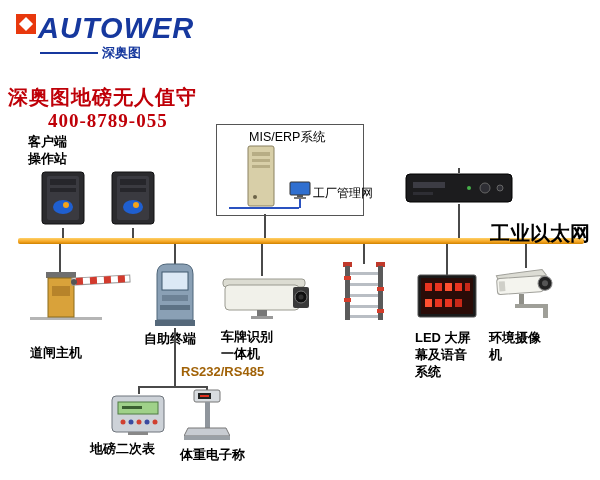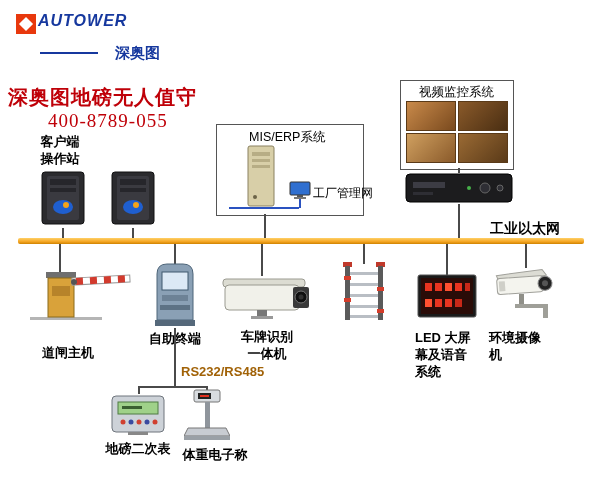--- a/index.html
+++ b/index.html
@@ -1,35 +1,35 @@
 <!DOCTYPE html>
 <html style="--brand: #16389e; --accent: #e8380d; --alert: #bf0008; --bus: #f5a623;"><head>
 <meta charset="utf-8">
 <style>
   html,body{margin:0;padding:0;background:#fff;}
   .stage{position:relative;width:600px;height:480px;background:#fff;overflow:hidden;
          font-family:"Liberation Sans",sans-serif;}
   
-  .brand{position:absolute;left:38px;top:12px;font-size:16px;font-weight:bold;font-style:italic;
+  .brand{position:absolute;left:38px;top:12px;font-size:29px;font-weight:bold;font-style:italic;
          color:var(--brand,#16389e);letter-spacing:1px;}
   .logo-square{position:absolute;left:16px;top:14px;width:20px;height:20px;background:var(--accent,#e8380d);}
   .logo-square::after{content:"";position:absolute;left:5px;top:5px;width:10px;height:10px;
          background:#fff;transform:rotate(45deg);}
   .logo-rule{position:absolute;left:40px;top:52px;width:58px;height:2px;background:var(--brand,#16389e);}
-  .logo-sub{position:absolute;left:102px;top:44px;font-size:15px;font-weight:bold;color:var(--brand,#16389e);margin-left:13px;}
+  .logo-sub{position:absolute;left:102px;top:44px;font-size:13px;font-weight:bold;color:var(--brand,#16389e);}
   .headline{position:absolute;left:8px;top:84px;font-size:20px;font-weight:bold;letter-spacing:1px;
          color:var(--alert,#bf0008);font-family:"Liberation Serif",serif;}
-  .phone{position:absolute;left:48px;top:110px;font-size:19px;font-weight:normal;
+  .phone{position:absolute;left:48px;top:110px;font-size:19px;font-weight:bold;
          color:var(--alert,#bf0008);font-family:"Liberation Serif",serif;letter-spacing:1px;}
   .lbl{position:absolute;color:#000;font-size:13px;font-weight:bold;line-height:1.3;
-       white-space:pre-line;text-align:center;}
+       white-space:pre-line;text-align:left;}
   .lbl.left{text-align:left;}
   .boxtitle{position:absolute;font-size:12.5px;color:#000;white-space:nowrap;}
   .netlbl{position:absolute;font-size:12px;color:#000;white-space:nowrap;}
-  .buslbl{position:absolute;left:490px;top:220px;font-size:14px;font-weight:bold;color:#000;}
+  .buslbl{position:absolute;left:490px;top:220px;font-size:20px;font-weight:bold;color:#000;}
   .seriallbl{position:absolute;left:181px;top:364px;font-size:13px;font-weight:bold;color:#a16207;}
   
   .ln{position:absolute;background:#4a4a4a;}
   .ln.blue{background:#2a52c0;}
   .bus{position:absolute;left:18px;top:238px;width:566px;height:6px;border-radius:2px;
        background:linear-gradient(180deg,#ffd067,var(--bus,#f5a623) 60%,#cf8200);}
   
   .sysbox{position:absolute;background:#fff;border:1px solid #555;}
   .grid{position:absolute;left:5px;top:20px;width:102px;height:62px;display:grid;
         grid-template-columns:1fr 1fr;grid-template-rows:1fr 1fr;gap:2px;}
@@ -96,29 +96,20 @@
         <rect x="8" y="14" width="6" height="2" fill="#555"></rect>
         <rect x="5" y="16" width="12" height="2" fill="#777"></rect>
       </svg>
     </div>
     <div class="netlbl" style="left:96px;top:60px;">工厂管理网</div>
     <div class="ln blue" style="left:12px;top:82px;width:70px;height:2px;"></div>
     <div class="ln blue" style="left:82px;top:74px;width:2px;height:9px;"></div>
   </div>
   <div class="ln" style="left:264px;top:214px;width:2px;height:24px;"></div>
 
-  <div class="sysbox" style="left:400px;top:80px;width:112px;height:88px;">
-    <div class="boxtitle" style="left:18px;top:3px;">视频监控系统</div>
-    <div class="grid">
-      <div class="thumb"></div>
-      <div class="thumb"></div>
-      <div class="thumb"></div>
-      <div class="thumb"></div>
-    </div>
-  </div>
   <div class="ln" style="left:458px;top:168px;width:2px;height:5px;"></div>
 
   <div class="icon" style="left:405px;top:172px;">
     <svg width="108" height="32" viewBox="0 0 108 32">
       <rect x="1" y="2" width="106" height="28" rx="4" fill="#1c1c1e" stroke="#000"></rect>
       <rect x="8" y="10" width="32" height="6" fill="#3c3c44"></rect>
       <rect x="8" y="20" width="20" height="3" fill="#2e2e34"></rect>
       <circle cx="80" cy="16" r="5" fill="#2e2e34" stroke="#666"></circle>
       <circle cx="95" cy="16" r="3" fill="#2e2e34" stroke="#666"></circle>
       <circle cx="64" cy="16" r="2" fill="#46b04a"></circle>

